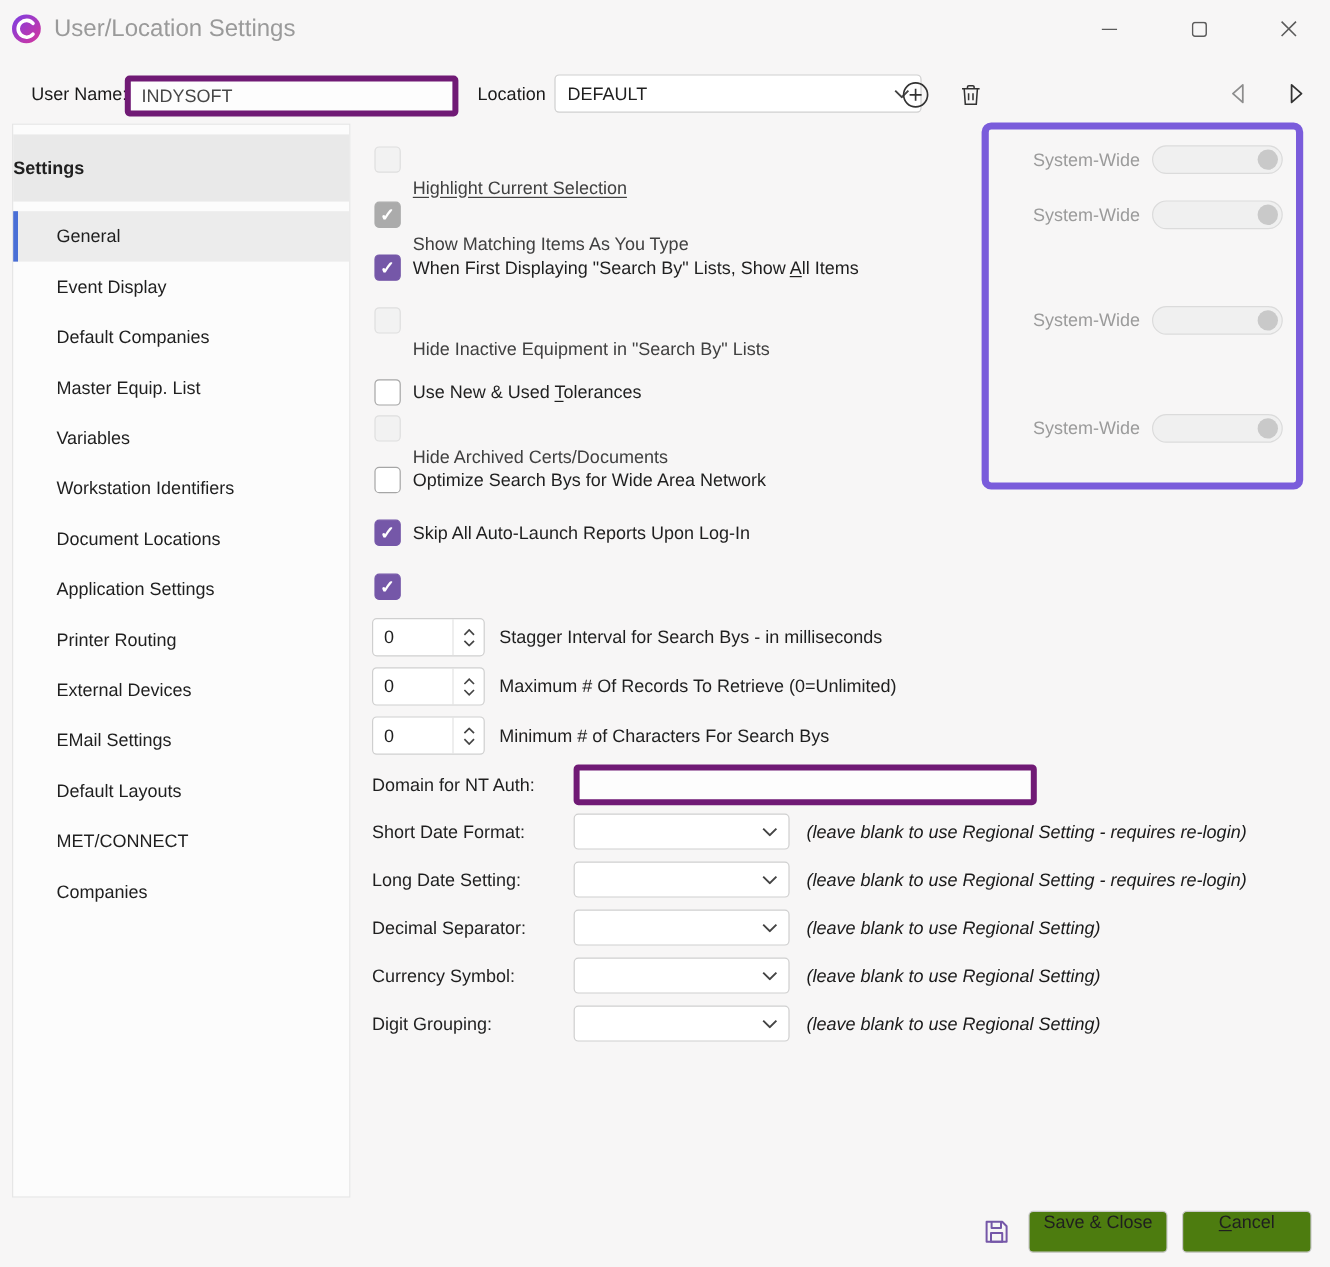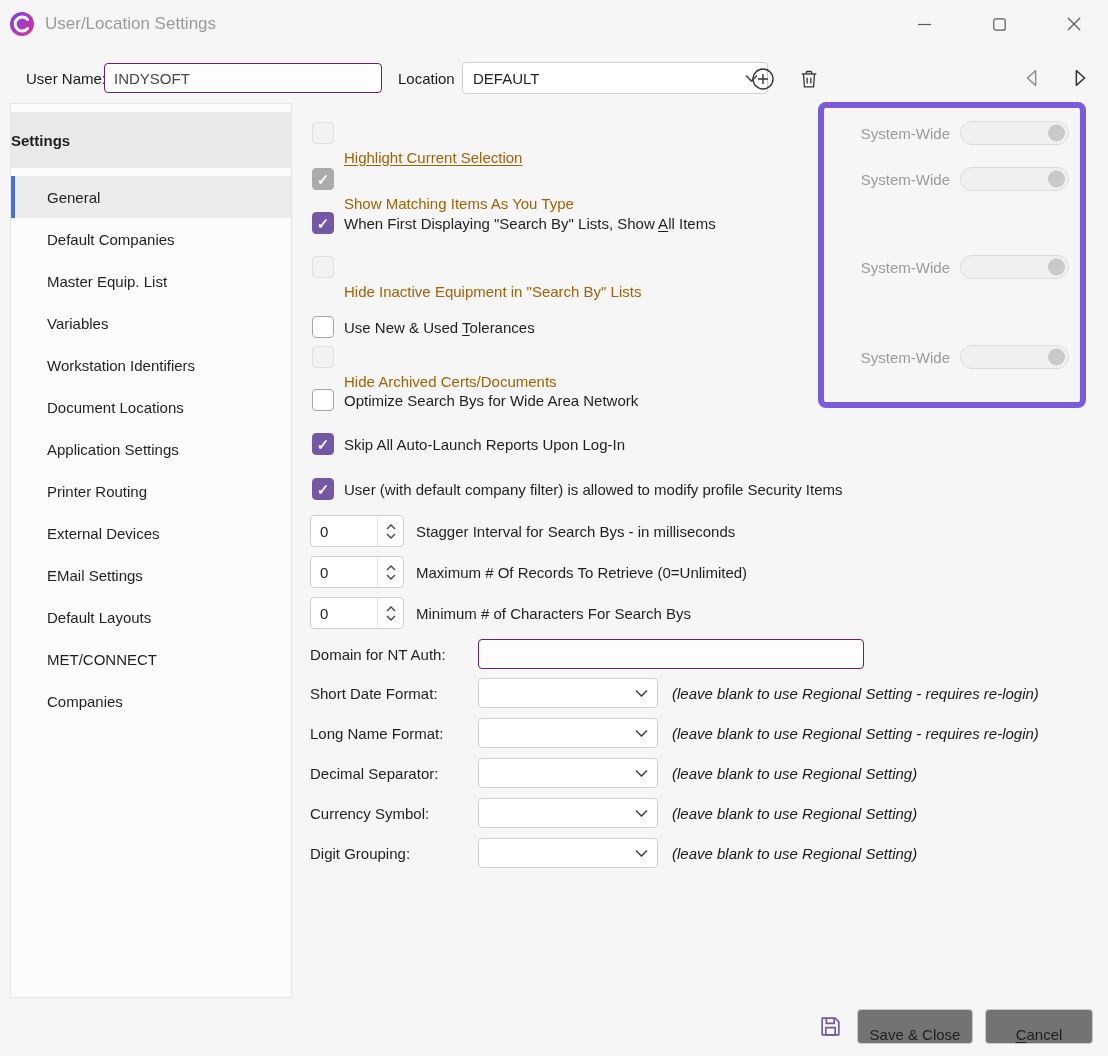--- a/index.html
+++ b/index.html
@@ -9,29 +9,29 @@
     font-family:"Liberation Sans", sans-serif;
     font-size:15px;
     color:#1f1f1f;
     background:#f7f6f6;
     overflow:hidden;
   }
 
   
   .titlebar { position:absolute; left:0; top:0; width:1108px; height:48px; display:flex; align-items:center; padding-left:9px; }
   .logo { width:26px; height:26px; flex:none; }
-  .win-title { margin-left:10px; color:#9a9a9a; font-size:17px; }
+  .win-title { margin-left:10px; color:#9a9a9a; font-size:20px; }
   .winbtn { position:absolute; top:4px; width:40px; height:40px; display:flex; align-items:center; justify-content:center; }
   #btn-min { left:904px; } #btn-max { left:979px; } #btn-close { left:1054px; }
 
   
   .tb-label { position:absolute; height:32px; display:flex; align-items:center; color:#1a1a1a; }
   #lbl-username { left:26px; top:62px; }
   #lbl-location { left:398px; top:62px; }
-  .text-input { position:absolute; background:#fdfdfd; border:1px solid #701a75; border-radius:4px; font-family:inherit; font-size:15px; padding:12px 9px; color:#474747; outline:none; }
+  .text-input { position:absolute; background:#fdfdfd; border:5px solid #701a75; border-radius:4px; font-family:inherit; font-size:15px; padding:12px 9px; color:#474747; outline:none; }
   #input-username { left:104px; top:63px; width:278px; height:30px; }
   .dd { background:#fff; border:1px solid #cfcfcf; border-radius:4px; display:flex; align-items:center; padding:0 10px; position:relative; }
   #dd-location { position:absolute; left:462px; top:62px; width:306px; height:32px; }
   .dd .chev { position:absolute; right:9px; top:50%; transform:translateY(-50%); line-height:0; }
   .toolbtn { position:absolute; display:flex; align-items:center; justify-content:center; }
   #btn-add { left:749px; top:65px; width:28px; height:28px; }
   #btn-delete { left:796px; top:65px; width:26px; height:28px; }
   #btn-prev { left:1018px; top:64px; width:28px; height:28px; }
   #btn-next { left:1066px; top:64px; width:28px; height:28px; }
 
@@ -44,21 +44,21 @@
   .sb-item.selected::before { content:""; position:absolute; left:0; top:0; bottom:0; width:4px; background:#4a6fd6; }
 
   
   .cbrow { position:absolute; left:312px; height:22px; display:flex; align-items:center; gap:10px; white-space:nowrap; }
   .cb { width:22px; height:22px; border:1px solid #a6a6a6; border-radius:4px; background:#fff; display:flex; align-items:center; justify-content:center; flex:none; }
   .cb.disabled { background:#f2f2f2; border-color:#dedede; }
   .cb.checked { background:#7557a8; border-color:#7557a8; }
   .cb.checked.disabled { background:#ababab; border-color:#ababab; }
   .cb.checked::after { content:"✓"; color:#fff; font-size:15px; font-weight:bold; line-height:1; }
   .cb-label { color:#1f1f1f; }
-  .cbrow.disabled .cb-label { color:#a16207;margin-top:48px; }
+  .cbrow.disabled .cb-label { color:#404040;margin-top:48px; }
   u { text-underline-offset:2px; }
 
   
   .swrow { position:absolute; left:826px; height:24px; display:flex; align-items:center; }
   .sw-label { width:124px; text-align:right; color:#9b9b9b; margin-right:10px; }
   .toggle { width:109px; height:24px; border-radius:12px; background:#f0f0f0; border:1px solid #dbdbdb; position:relative; flex:none; }
   .knob { position:absolute; right:3px; top:50%; transform:translateY(-50%); width:17px; height:17px; border-radius:50%; background:#c9c9c9; }
 
   
   .annotation { position:absolute; left:818px; top:102px; width:268px; height:306px; border:6px solid #7a5cdb; border-radius:8px; pointer-events:none; z-index:5; }
@@ -72,21 +72,21 @@
 
   
   .fmtrow { position:absolute; left:310px; height:30px; display:flex; align-items:center; white-space:nowrap; }
   .fmt-label { width:168px; }
   .fmt-dd { width:180px; height:30px; flex:none; }
   .fmt-note { margin-left:14px; font-style:italic; color:#1a1a1a; }
   #input-domain { position:relative; left:0; top:0; width:386px; height:30px; flex:none; }
 
   
   .save-icon { position:absolute; left:817px; top:1013px; width:27px; height:27px; display:flex; align-items:center; justify-content:center; }
-  .btn { position:absolute; background:#737373; border:1px solid #c9c9c9; border-radius:4px; display:flex; align-items:flex-end; justify-content:center; cursor:default; }
+  .btn { position:absolute; background:#4d7c0f; border:1px solid #c9c9c9; border-radius:4px; display:flex; align-items:flex-start; justify-content:center; cursor:default; }
   #btn-save { left:857px; top:1009px; width:116px; height:35px; }
   #btn-cancel { left:985px; top:1009px; width:108px; height:35px; }
 </style>
 </head>
 <body>
 
 <div class="titlebar">
   <span class="logo">
     <svg width="26" height="26" viewBox="0 0 26 26">
       <defs>
@@ -153,20 +153,23 @@
     </svg>
 </div>
 
 <div class="sidebar">
   <div class="sb-header">Settings</div>
   <div class="sb-items">
     <div class="sb-item selected">
         <span>General</span>
       </div>
     <div class="sb-item">
+        <span>Event Display</span>
+      </div>
+    <div class="sb-item">
         <span>Default Companies</span>
       </div>
     <div class="sb-item">
         <span>Master Equip. List</span>
       </div>
     <div class="sb-item">
         <span>Variables</span>
       </div>
     <div class="sb-item">
         <span>Workstation Identifiers</span>
@@ -225,21 +228,20 @@
 <div class="cbrow" style="top:389px">
   <span class="cb"></span>
   <span class="cb-label"><span>Optimize Search Bys for Wide Area Network</span><u></u><span></span></span>
 </div>
 <div class="cbrow checked" style="top:433px">
   <span class="cb checked"></span>
   <span class="cb-label"><span>Skip All Auto-Launch Reports Upon Log-In</span><u></u><span></span></span>
 </div>
 <div class="cbrow checked" style="top:478px">
   <span class="cb checked"></span>
-  <span class="cb-label"><span>User (with default company filter) is allowed to modify profile Security Items</span><u></u><span></span></span>
 </div>
 
 <div class="swrow" style="top:121px">
   <span class="sw-label">System-Wide</span>
   <div class="toggle">
       <div class="knob"></div>
     </div>
 </div>
 <div class="swrow" style="top:167px">
   <span class="sw-label">System-Wide</span>
@@ -314,21 +316,21 @@
   <span class="fmt-label">Short Date Format:</span>
   <div class="dd fmt-dd">
     <span></span>
     <span class="chev"><svg width="13" height="8" viewBox="0 0 13 8">
           <path d="M1 1.5 L6.5 7 L12 1.5" fill="none" stroke="#444" stroke-width="1.6"></path>
         </svg></span>
   </div>
   <span class="fmt-note">(leave blank to use Regional Setting - requires re-login)</span>
 </div>
 <div class="fmtrow" style="top:718px">
-  <span class="fmt-label">Long Name Format:</span>
+  <span class="fmt-label">Long Date Setting:</span>
   <div class="dd fmt-dd">
     <span></span>
     <span class="chev"><svg width="13" height="8" viewBox="0 0 13 8">
           <path d="M1 1.5 L6.5 7 L12 1.5" fill="none" stroke="#444" stroke-width="1.6"></path>
         </svg></span>
   </div>
   <span class="fmt-note">(leave blank to use Regional Setting - requires re-login)</span>
 </div>
 <div class="fmtrow" style="top:758px">
   <span class="fmt-label">Decimal Separator:</span>

